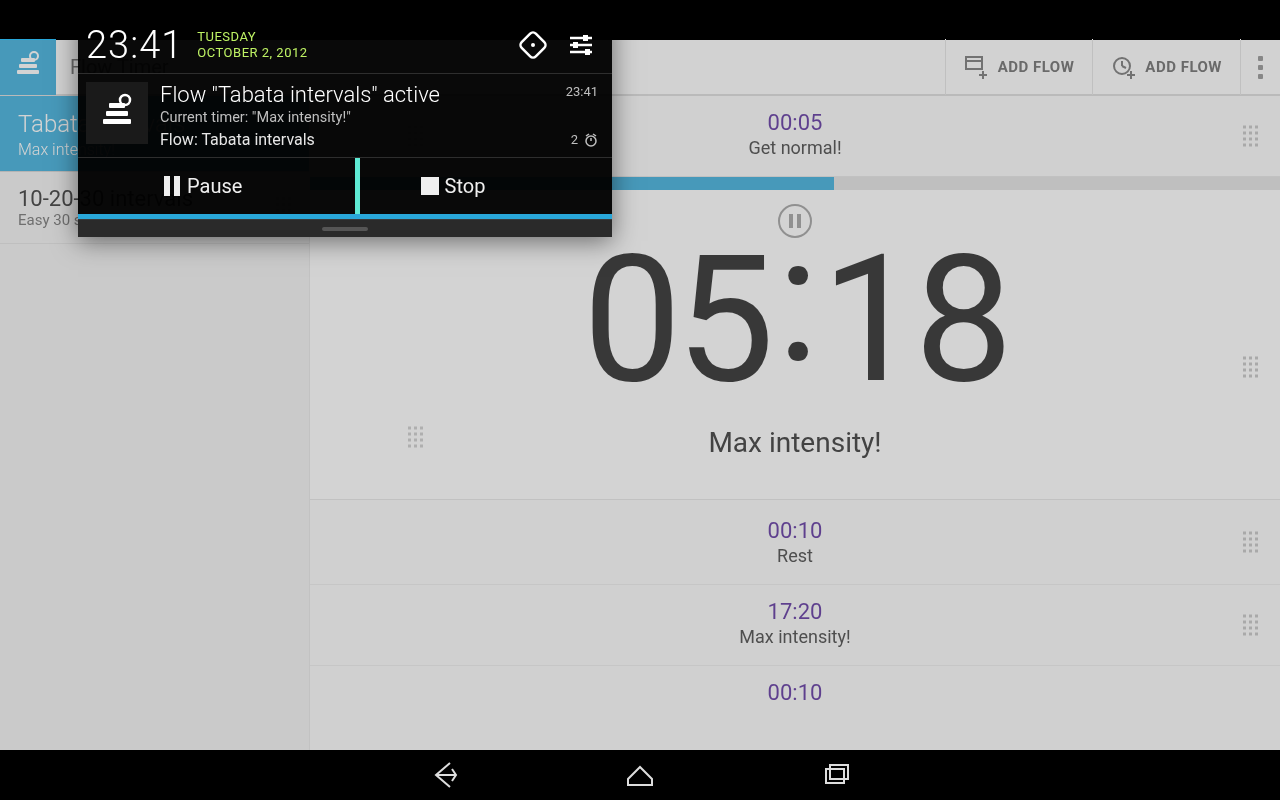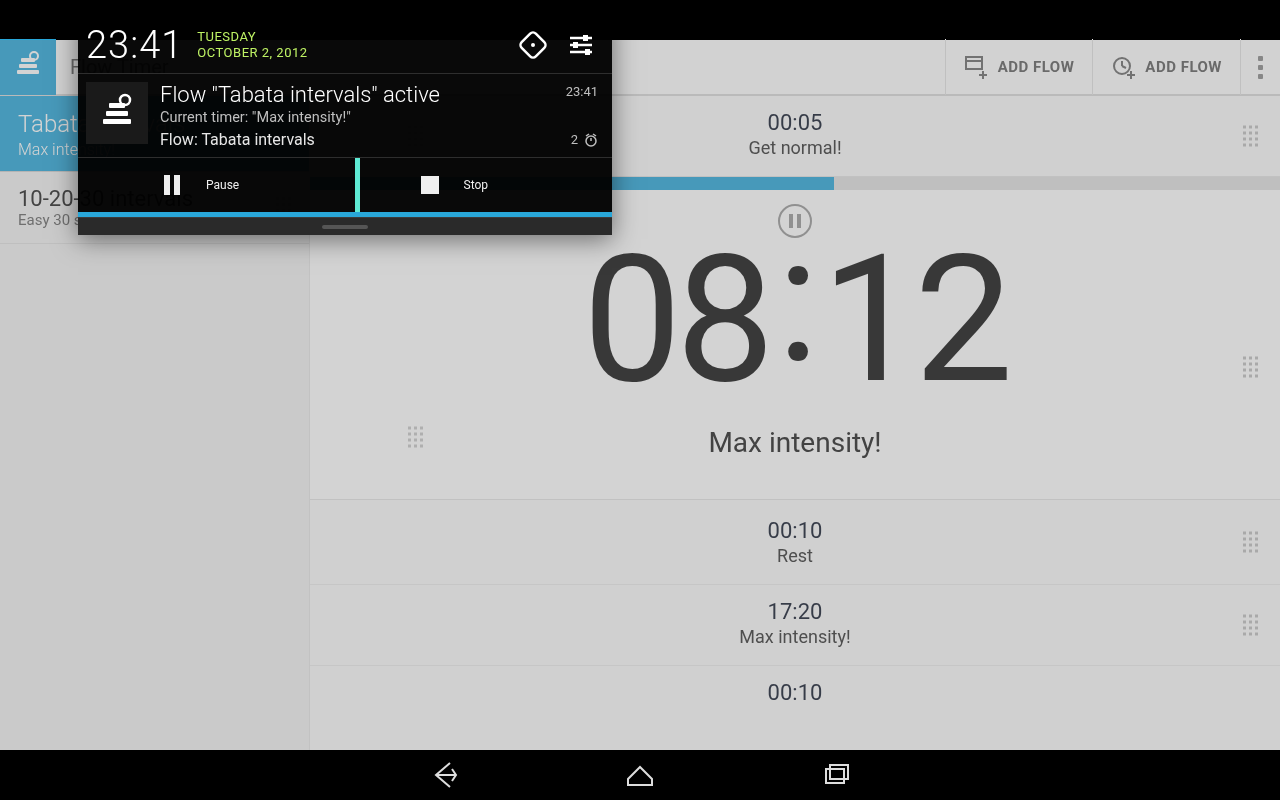--- a/index.html
+++ b/index.html
@@ -50,21 +50,21 @@
   .grip { display:flex; flex-direction:column; gap:3px; align-items:flex-end;}
   .grip i { display:flex; gap:3px;}
   .grip b { width:3px; height:3px; background:#bfbfbf; display:block;}
 
   
   .panel { position: absolute; left: 310px; top: 56px; right: 0; bottom: 0; background: #fafafa; }
   .step { border-bottom: 1px solid #e3e3e3; display:flex; align-items:center; position:relative;}
   .step .center { flex:1; text-align:center; }
   .step .grip { position:absolute; right:22px; top:50%; transform:translateY(-50%);}
   .step-small { padding: 14px 0 18px; }
-  .step-small .tm { font-size: 22px; color: #0f172a; }
+  .step-small .tm { font-size: 22px; color: #4c1d95; }
   .step-small .lb { font-size: 18px; color: #333; margin-top: 2px; }
 
   .step-big { padding: 0 0 40px; background:#fff; position:relative;}
   .progress { height: 13px; background: #e0e0e0; }
   .progress .bar { height: 100%; background: #29a7d9; width: 54%; }
   .pause-circ { margin: 14px auto 0; width: 34px; height: 34px; border: 2.5px solid #999; border-radius: 50%; display:flex; align-items:center; justify-content:center;}
   .pause-circ span{ display:flex; gap:4px;}
   .pause-circ b{ width:4px; height:14px; background:#999; display:block;}
   .bigtime { font-size: 176px; font-weight: 400; letter-spacing: -6px; color:#111; line-height: 1; margin-top: -6px;}
   .bigtime .colon{ position:relative; top:-20px; padding: 0 8px;}
@@ -91,22 +91,22 @@
   .notif { border-top: 1px solid #2e2e2e; padding: 8px 16px 8px 8px; display:flex; gap:12px; position:relative; cursor:pointer;}
   .notif .nicon { width:62px; height:62px; background:#1a1a1a; display:flex; align-items:center; justify-content:center;}
   .notif .nbody { flex:1; }
   .notif .ntitle { font-size: 22px; color:#fff; font-weight:300;}
   .notif .nsub { font-size: 14.5px; color:#bfbfbf; margin-top:2px;}
   .notif .nline { font-size: 16px; color:#e6e6e6; margin-top:4px;}
   .notif .nmeta { position:absolute; right:14px; top:10px; font-size:13px; color:#bfbfbf;}
   .notif .nmeta2 { position:absolute; right:14px; bottom:10px; font-size:13px; color:#bfbfbf; display:flex; align-items:center; gap:6px;}
   .notif-actions { display:flex; border-top:1px solid #2e2e2e;}
   .notif-actions .na {
-    flex:1; display:flex; align-items:center; justify-content:flex-start; gap:24px;
-    padding: 16px 0 16px 84px; font-size:12px; color:#efefef; cursor:pointer;
+    flex:1; display:flex; align-items:center; justify-content:flex-start; gap:5px;
+    padding: 16px 0 16px 84px; font-size:20px; color:#efefef; cursor:pointer;
   }
   .notif-actions .na + .na { border-left:5px solid #5eead4;}
   .na svg { fill:#efefef;}
   .shade-bar { height:5px; background:#29a7d9; }
   .shade-pull { height:18px; background:#2a2a2a; border-top:1px solid #3a3a3a; position:relative;}
   .shade-pull::after{content:""; position:absolute; left:50%; top:7px; width:46px; height:4px; background:#555; transform:translateX(-50%); border-radius:2px;}
 
   
   .navbar { position:absolute; left:0; bottom:0; width:100%; height:50px; background:#000; display:flex; align-items:center; justify-content:center; gap:160px;}
   .navbar .nb { width:36px; height:36px; cursor:pointer;}
@@ -284,21 +284,21 @@
           <div class="progress">
               <div class="bar" id="progressbar" style="width: 54%;"></div>
             </div>
           <div class="pause-circ">
               <span>
                 <b></b>
                 <b></b>
               </span>
             </div>
           <div class="bigtime">
-            <span>08</span><span class="colon">:</span><span>12</span>
+            <span>05</span><span class="colon">:</span><span>18</span>
           </div>
           <div class="curlabel">Max intensity!</div>
         </div>
         <div class="grip" style="top:190px">
             <i>
               <b></b>
               <b></b>
               <b></b>
             </i>
             <i>

